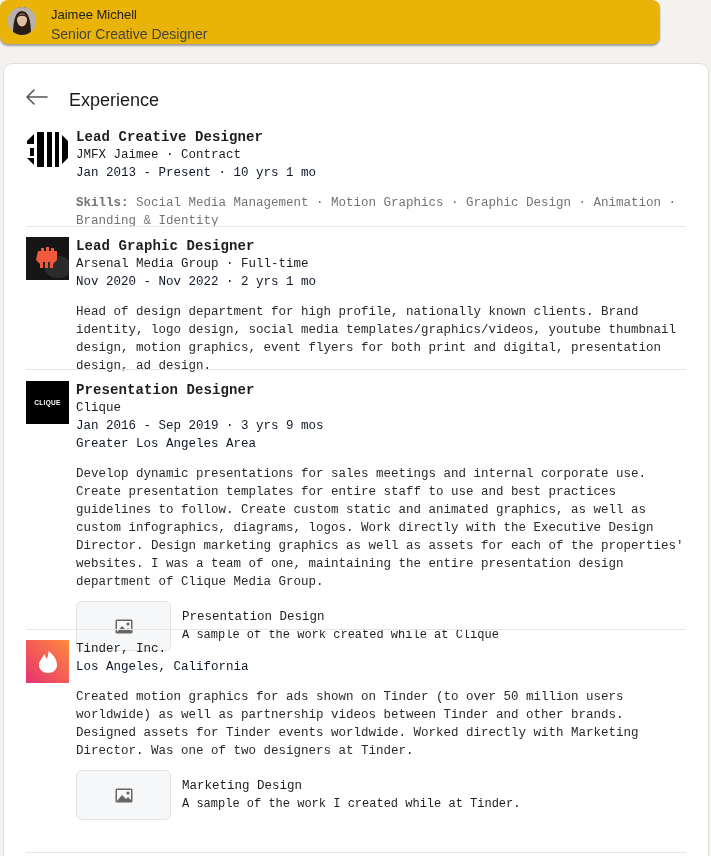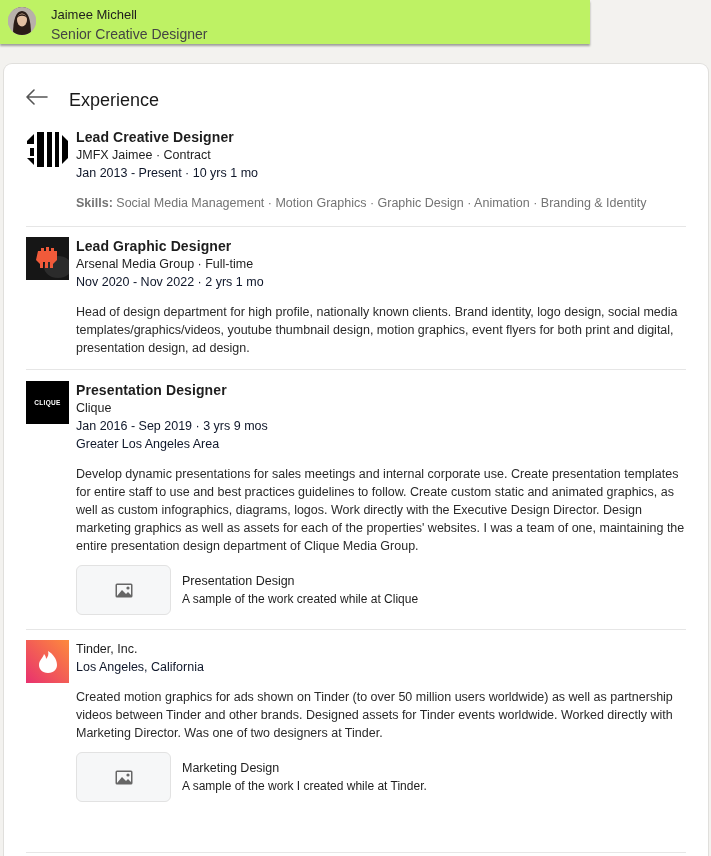--- a/index.html
+++ b/index.html
@@ -3,24 +3,25 @@
   <meta charset="utf-8">
   <style>
     * { box-sizing: border-box; margin: 0; padding: 0; }
     html, body {
       width: 711px; height: 856px; overflow: hidden;
       background: #f3f2ef;
       font-family: "Liberation Sans", "DejaVu Sans", sans-serif;
       color: rgba(0,0,0,0.9);
     }
     .topbar {
-      position: absolute; left: 0; top: 0; width: 590px; height: 44px;
-      background: #bef264;
+      position: absolute; left: 0; top: 0; width: 660px; height: 44px;
+      background: #eab308;
       box-shadow: 0 2px 2px rgba(0,0,0,0.35);
       z-index: 5;
+      border-radius: 8px;
     }
     .topbar .avatar {
       position: absolute; left: 8px; top: 7px; width: 28px; height: 28px;
       border-radius: 50%;
       background: radial-gradient(circle at 50% 45%, #e8c4a8 0 30%, #3a2820 32% 60%, #b9b1aa 62%);
       overflow: hidden;
     }
     .topbar .name {
       position: absolute; left: 51px; top: 7px;
       font-size: 13px; color: #1d1d1d;
@@ -37,21 +38,21 @@
     .header-row { position: absolute; left: 22px; top: 24px; height: 24px; }
     .back-arrow {
       position: absolute; left: 0; top: 0; width: 22px; height: 20px; cursor: pointer;
     }
     .page-title {
       position: absolute; left: 43px; top: 2px; white-space: nowrap;
       font-size: 18px; color: #191919;
     }
     .entry { position: absolute; left: 22px; width: 660px; }
     .logo { position: absolute; left: 0; top: 0; width: 43px; height: 43px; overflow: hidden; }
-    .body { position: absolute; left: 50px; top: 0; width: 612px; }
+    .body { position: absolute; left: 50px; top: 0; width: 612px; font-family: Liberation Mono, monospace; }
     .title { font-size: 14px; color: #1d1d1d; font-weight: 600; line-height: 18px; letter-spacing: 0.1px; }
     .company { font-size: 12.5px; color: #1d1d1d; line-height: 18px; }
     .meta { font-size: 12.5px; color: #0f172a; line-height: 18px; }
     .desc { font-size: 12.5px; color: #2a2a2a; line-height: 18px; margin-top: 12px; }
     .skills { font-size: 12.5px; color: #737373; line-height: 18px; margin-top: 12px; }
     .skills b { font-weight: 600; }
     .divider {
       position: absolute; left: 22px; width: 660px; height: 1px; background: #e6e6e6;
     }
     .media { position: relative; margin-top: 10px; height: 51px; }

